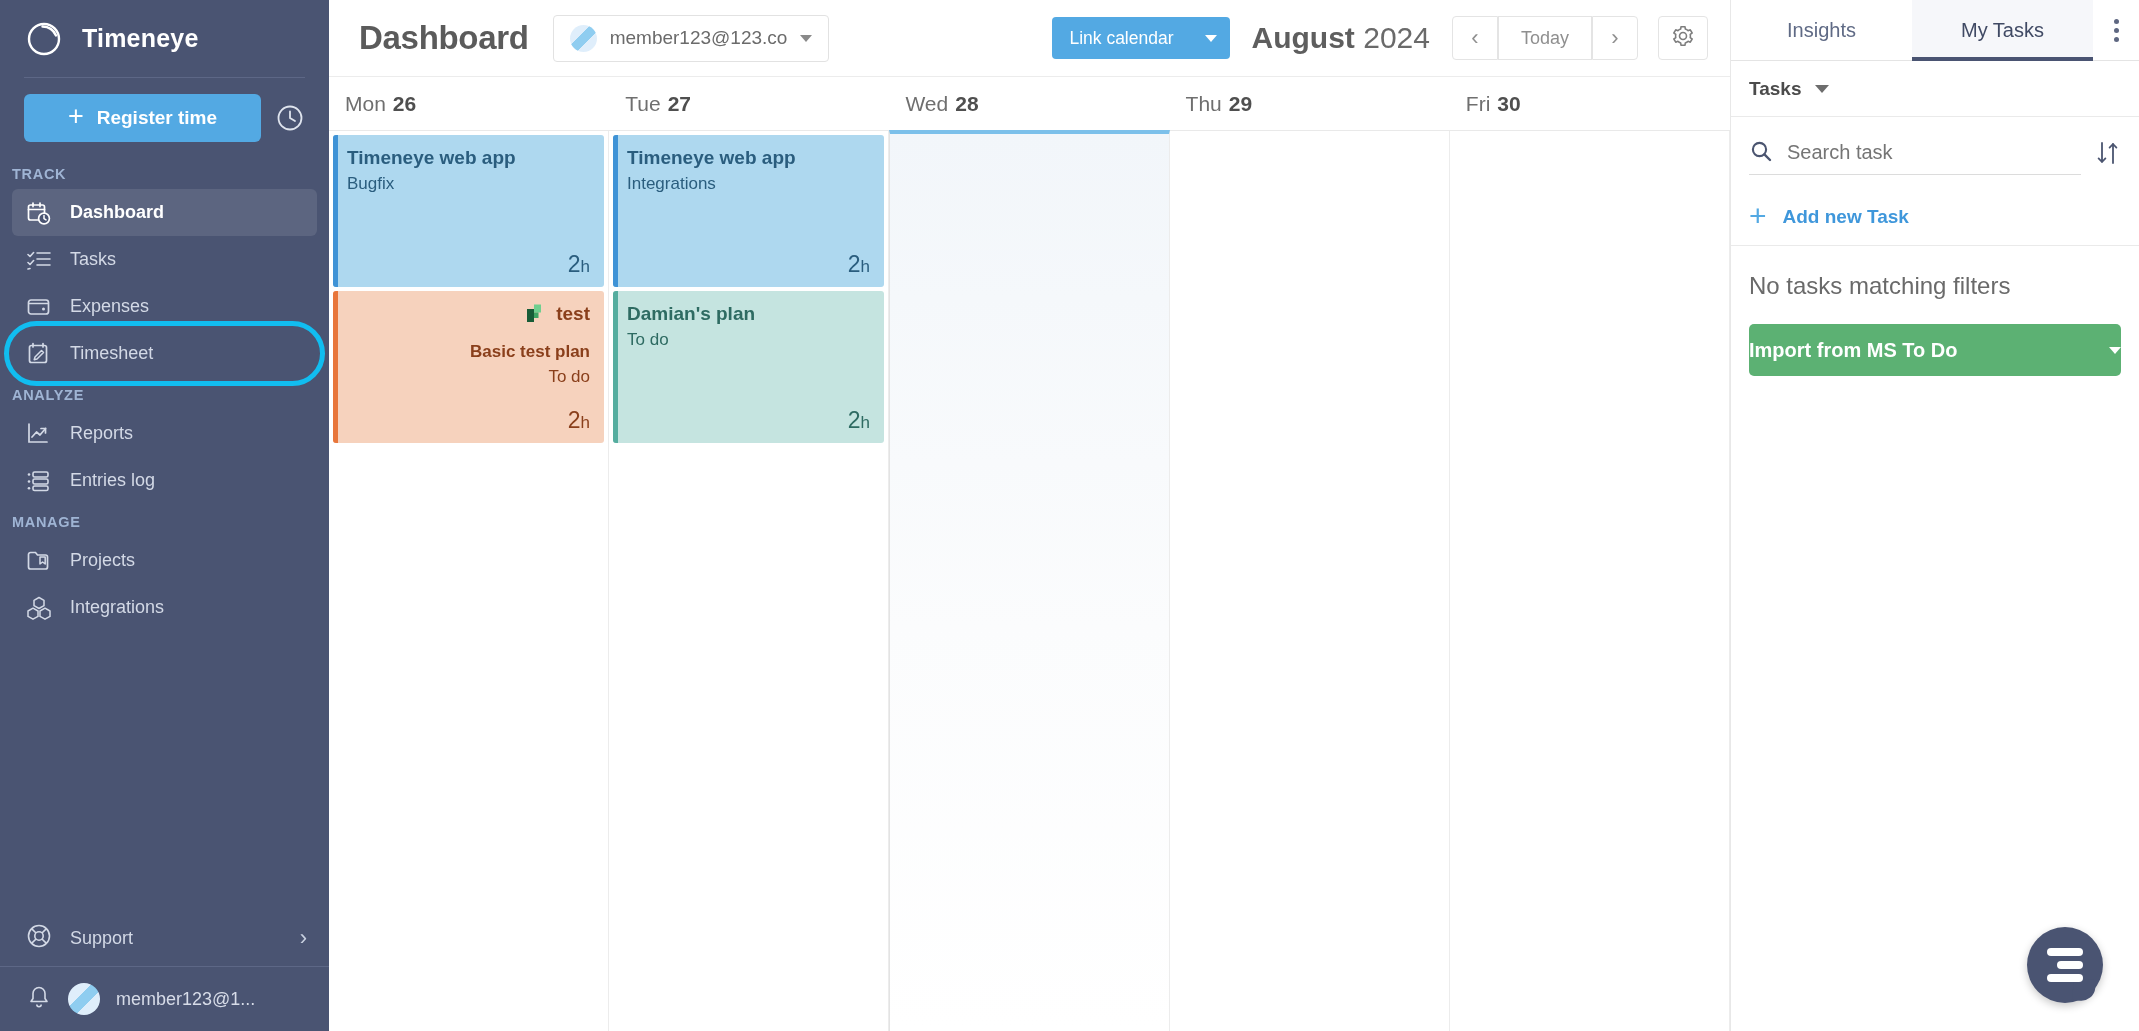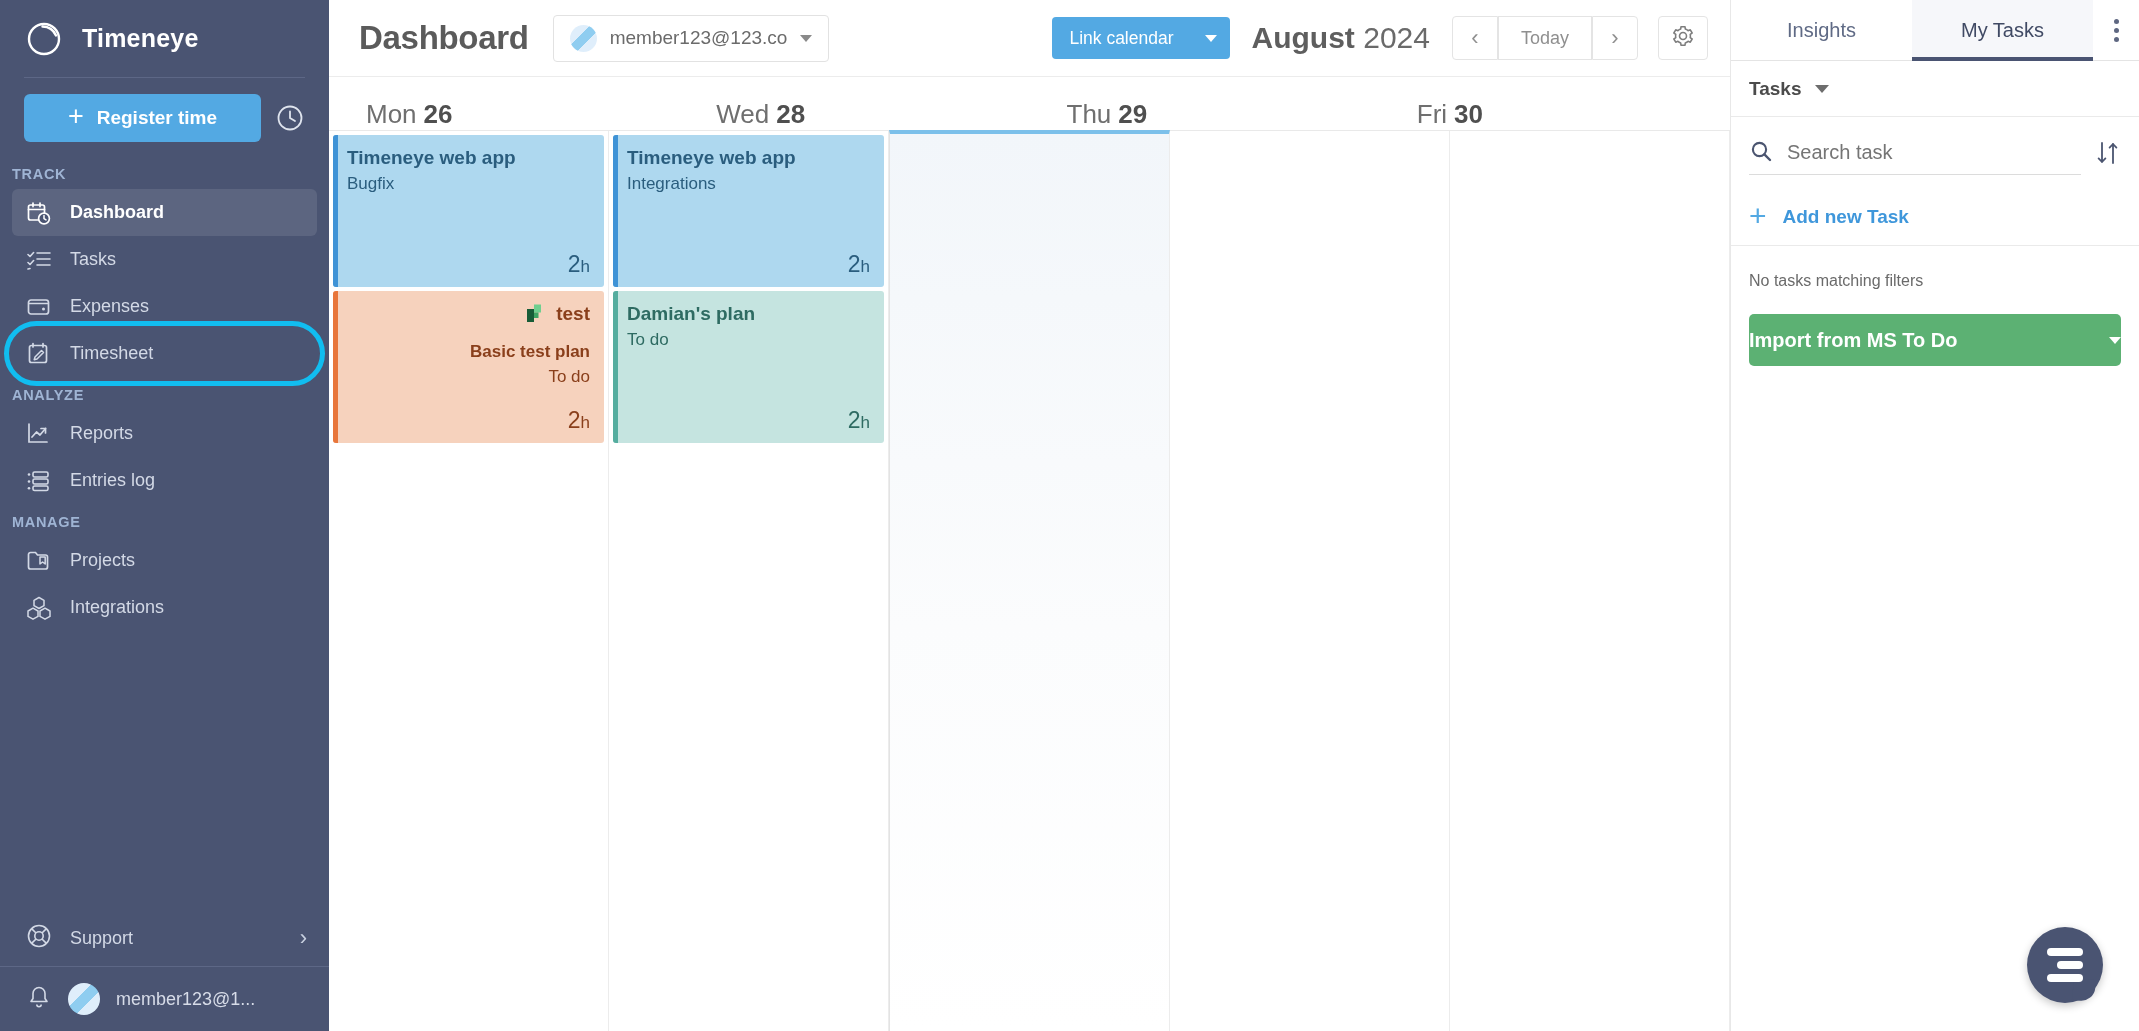--- a/index.html
+++ b/index.html
@@ -122,22 +122,22 @@
   .ng-next { width: 46px; border-radius: 0 4px 4px 0; border-left: none; font-size: 22px;}
   .gear-btn {
     width: 50px; height: 44px; border: 1px solid #e4e4e4; border-radius: 4px;
     display:flex;align-items:center;justify-content:center;cursor:pointer;background:#fff;
   }
 
   
   .cal { flex: 1 1 auto; display: flex; flex-direction: column; min-height: 0; }
   .cal-head { display: flex; height: 53px; flex: 0 0 53px; }
   .cal-head .dh {
-    flex: 1 1 0; display: flex; align-items: flex-end;
-    padding-left: 37px; font-size: 26px; color: #6f6f6f;
+    flex: 1 1 0; display: flex; align-items: center;
+    padding-left: 16px; font-size: 21px; color: #6f6f6f;
   }
   .cal-head .dh b { font-weight: bold; color: #4f4f4f; margin-left: 7px; }
   .cal-body { flex: 1 1 auto; display: flex; border-top: 1px solid #e9e9e9; min-height: 0; }
   .daycol {
     flex: 1 1 0; border-right: 1px solid #ececec; padding: 4px 4px 0 4px;
     position: relative; min-width: 0;
   }
   .daycol.today {
     background: linear-gradient(180deg,#f2f6fa 0%, #fbfcfd 55%, #ffffff 100%);
     border-top: 4px solid #7cc0ea; margin-top: -1px;
@@ -183,21 +183,21 @@
 
   .rsearch { height: 72px; flex: 0 0 72px; display:flex;align-items:center; gap:14px; padding: 0 18px; }
   .search-wrap { flex:1 1 auto; display:flex;align-items:center;gap:14px; border-bottom:1px solid #dcdcdc; height: 44px;}
   .search-inp { border:none;outline:none;font-size:20px;color:#9a9a9a;flex:1 1 auto;background:transparent;font-family:"Liberation Sans",sans-serif;}
   .sort-ic { width: 26px; height:26px; cursor:pointer; flex:0 0 26px; }
 
   .radd { height: 57px; flex:0 0 57px; display:flex;align-items:center;gap:16px;padding-left:18px;cursor:pointer;border-bottom:1px solid #eaeaea;}
   .radd .plus { font-size:30px;color:#53a9e3;line-height:1;font-weight:300;margin-top:-3px;}
   .radd .lbl { font-size:19px;color:#3f97db;font-weight:bold;}
 
-  .rempty { padding: 26px 18px 0 18px; font-size: 16px; color: #6a6a6a; }
+  .rempty { padding: 26px 18px 0 18px; font-size: 24px; color: #6a6a6a; }
   .rimport {
     margin: 24px 18px 0 18px; height: 52px; border-radius: 5px; background:#5cb173;
     display:flex;align-items:center;justify-content:space-between;gap:14px;cursor:pointer;
     color:#fff;font-size:20px;font-weight:bold;
   }
 
   .fab {
     position: absolute; right: 36px; bottom: 28px;
     width: 76px; height: 76px; border-radius: 50%; background:#4a5472;
     display:flex;align-items:center;justify-content:center;cursor:pointer;
@@ -395,20 +395,24 @@
           </svg>
         </span>
       </div>
     </header>
 
     <div class="cal">
       <div class="cal-head">
         <div class="dh">
             <span>Mon</span>
             <b>26</b>
+          </div>
+        <div class="dh">
+            <span>Tue</span>
+            <b>27</b>
           </div>
         <div class="dh">
             <span>Wed</span>
             <b>28</b>
           </div>
         <div class="dh">
             <span>Thu</span>
             <b>29</b>
           </div>
         <div class="dh">

